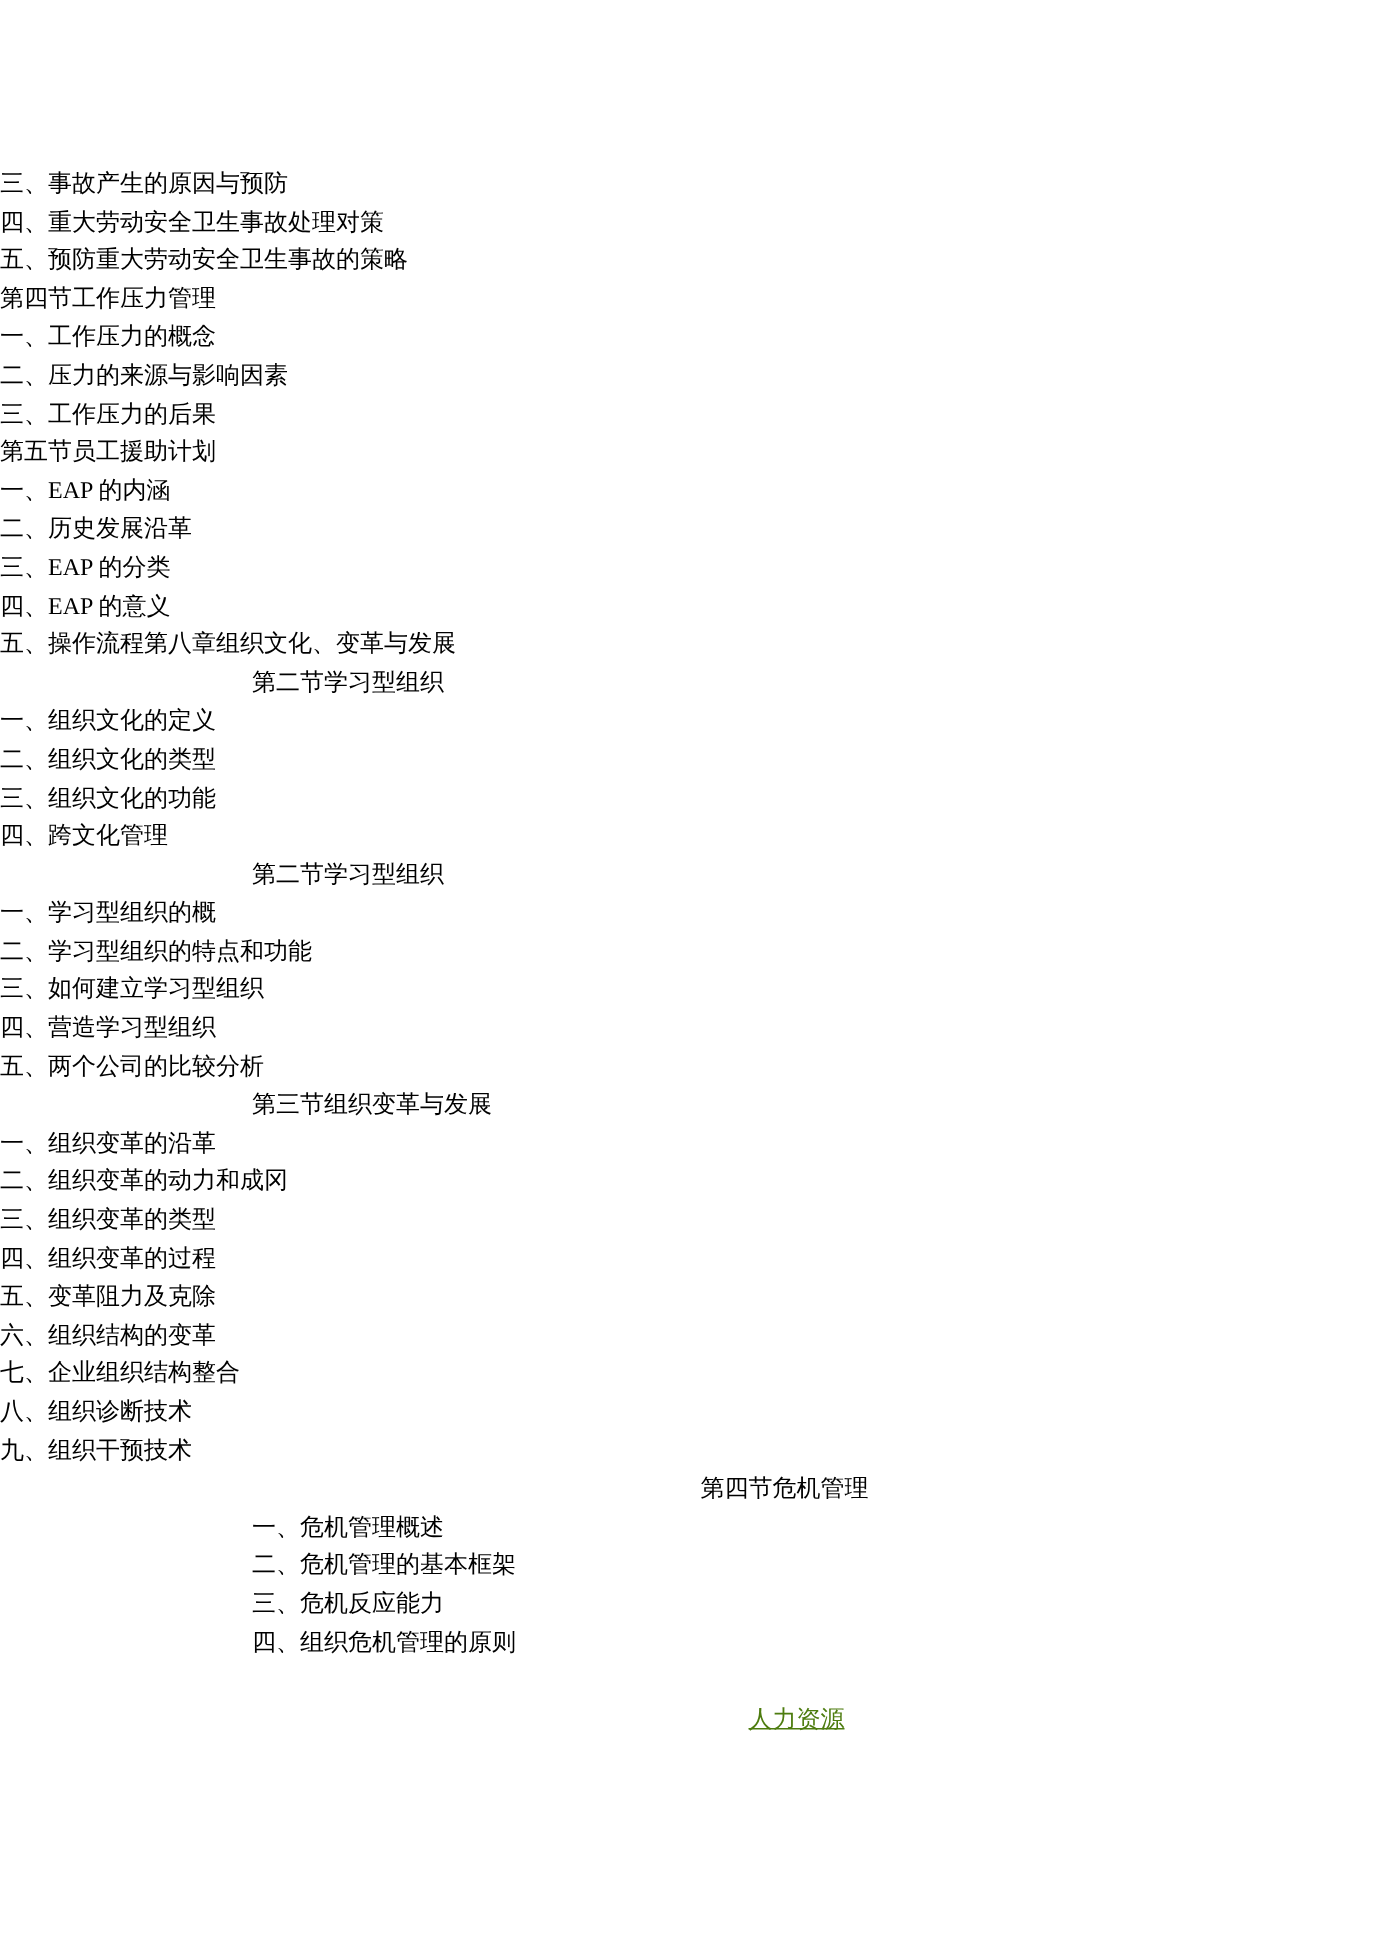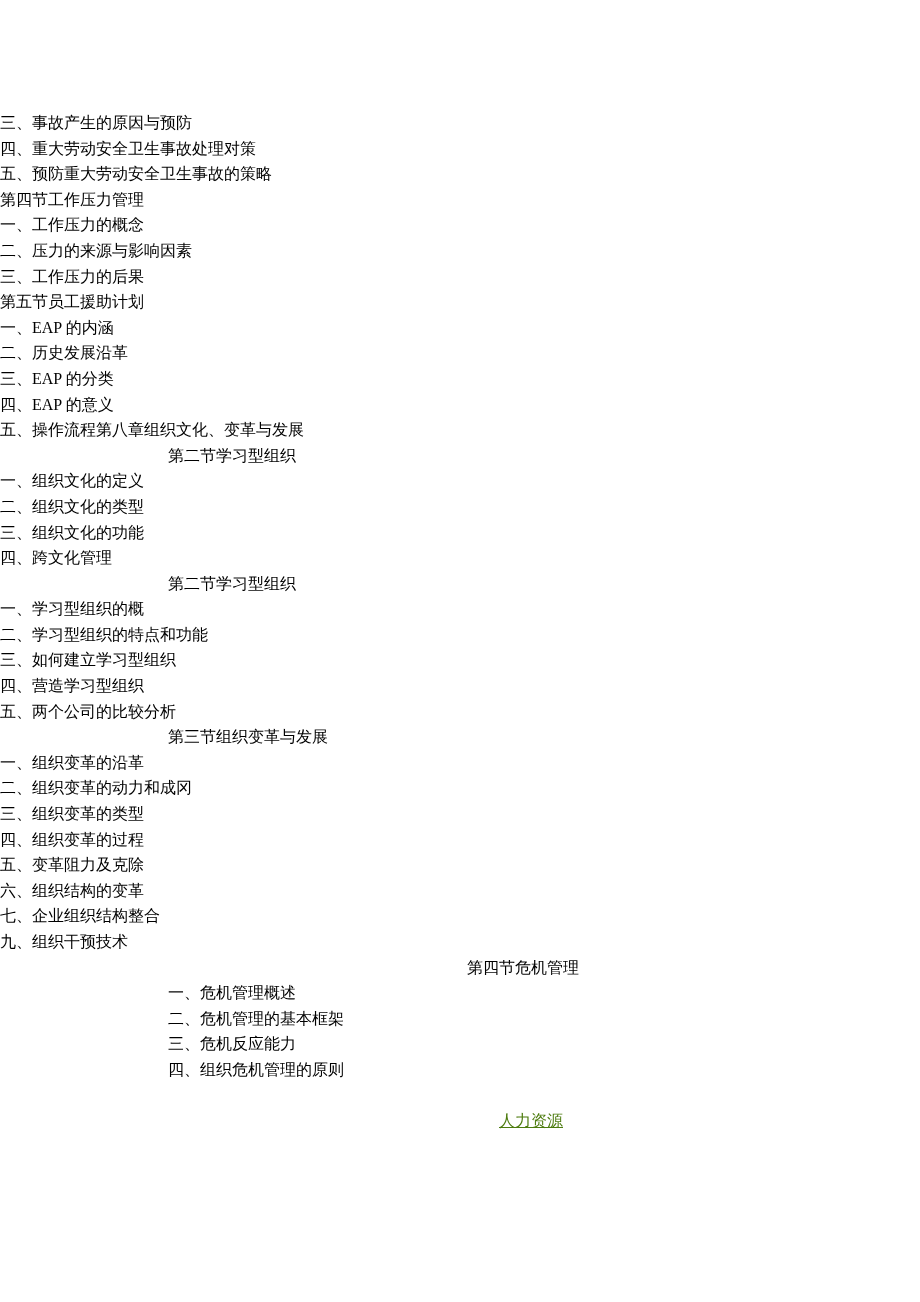--- a/index.html
+++ b/index.html
@@ -58,20 +58,21 @@
       <div class="line indent-1">四、营造学习型组织</div>
       <div class="line indent-1">五、两个公司的比较分析</div>
       <div class="line indent-2">第三节组织变革与发展</div>
       <div class="line indent-1">一、组织变革的沿革</div>
       <div class="line indent-4">二、组织变革的动力和成冈</div>
       <div class="line indent-1">三、组织变革的类型</div>
       <div class="line indent-1">四、组织变革的过程</div>
       <div class="line indent-1">五、变革阻力及克除</div>
       <div class="line indent-1">六、组织结构的变革</div>
       <div class="line indent-1">七、企业组织结构整合</div>
+      <div class="line indent-1">八、组织诊断技术</div>
       <div class="line indent-1">九、组织干预技术</div>
       <div class="line indent-3">第四节危机管理</div>
       <div class="line indent-2">一、危机管理概述</div>
       <div class="line indent-2">二、危机管理的基本框架</div>
       <div class="line indent-2">三、危机反应能力</div>
       <div class="line indent-2">四、组织危机管理的原则</div>
     </div>
   <div class="line indent-3">
     <a class="link">人力资源</a>
   </div>

